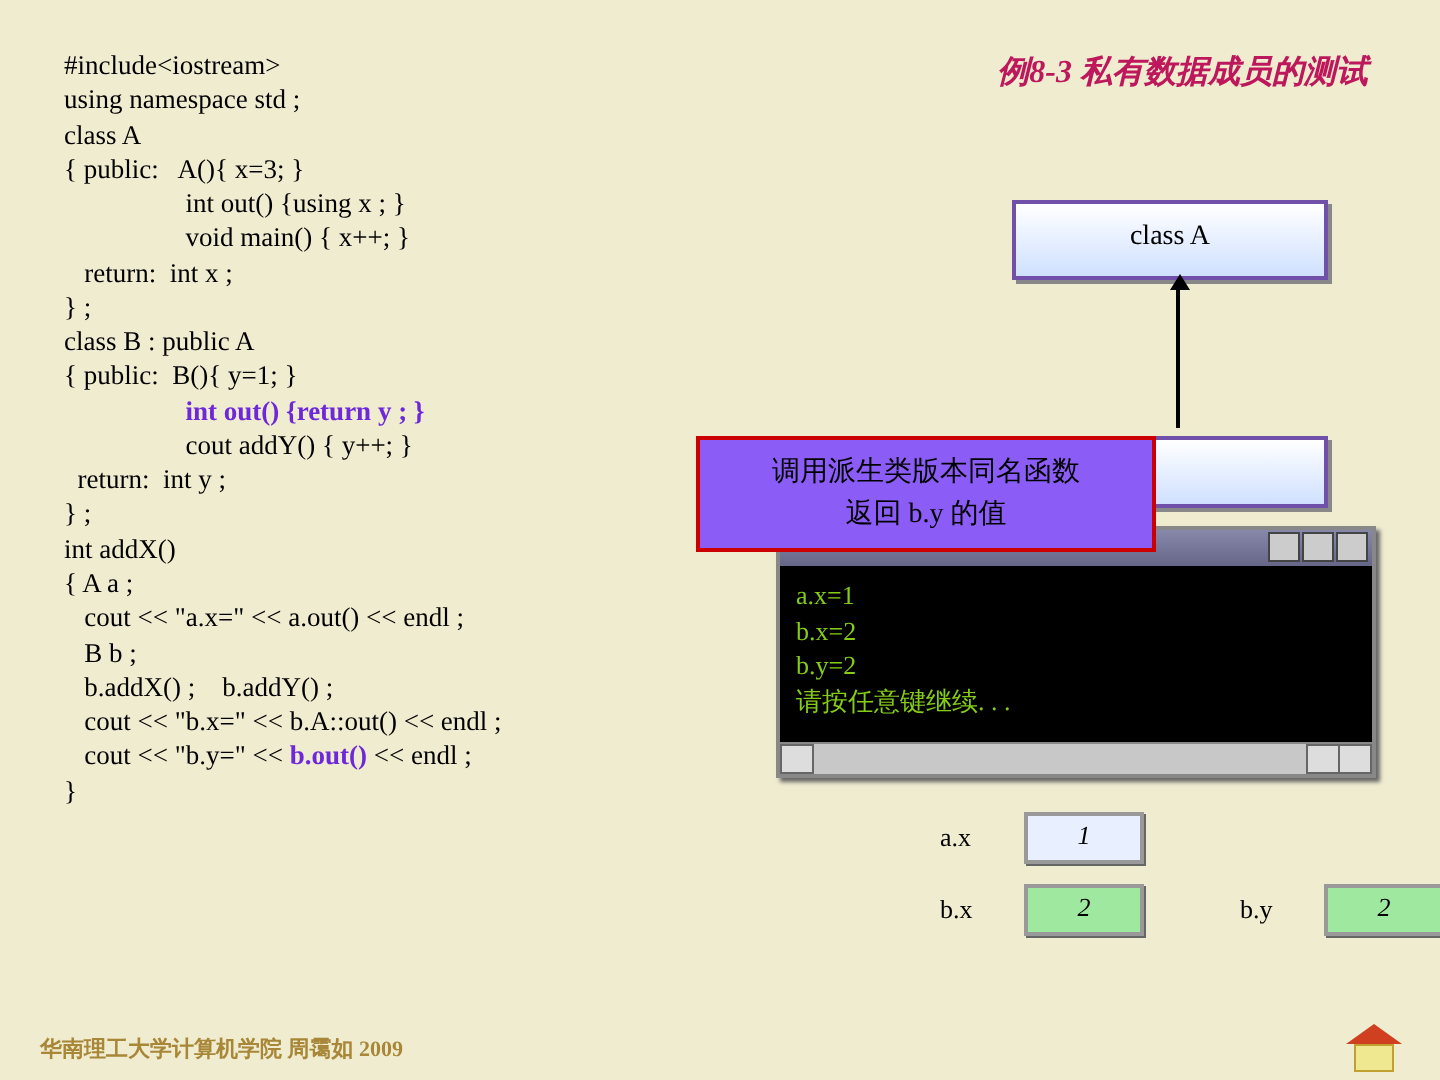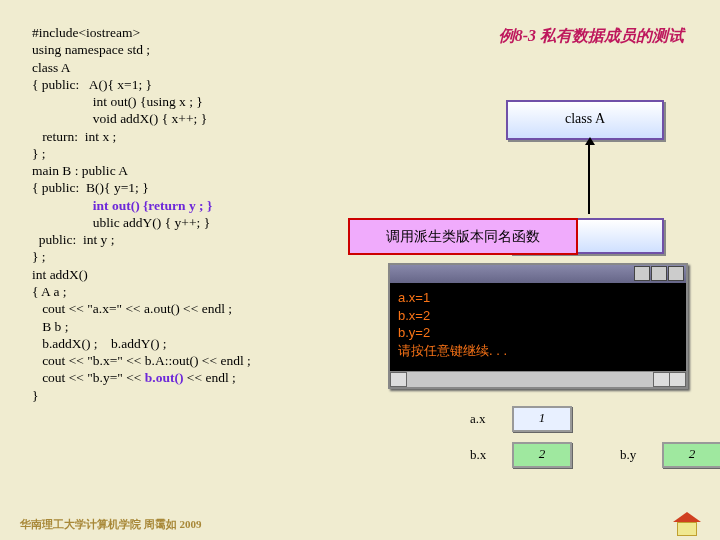--- a/index.html
+++ b/index.html
@@ -3,71 +3,72 @@
 <meta charset="utf-8">
 <style>
 body{margin:0;font-family:"Times New Roman",serif;background:#f0ecd0;width:720px;height:540px;position:relative;overflow:hidden}
 .code{position:absolute;left:32px;top:24px;font-size:13.5px;line-height:1.28;white-space:pre;color:#000}
 .blu{color:#6d28d9;font-weight:bold}
 .title{position:absolute;right:36px;top:26px;font-weight:bold;font-style:italic;color:#be185d;font-size:16px}
 .boxA{position:absolute;right:56px;top:100px;width:154px;height:36px;border:2px solid #7050a8;background:linear-gradient(#fff,#cfe0ff);text-align:center;line-height:34px;font-size:14px;box-shadow:2px 2px 0 #888}
 .boxB{position:absolute;right:56px;top:218px;width:154px;height:36px;border:2px solid #7050a8;background:linear-gradient(#fff,#cfe0ff);padding-right:12px;line-height:34px;font-size:14px;box-shadow:2px 2px 0 #888;box-sizing:border-box}
 .arrow{position:absolute;right:130px;top:140px;width:0;height:74px;border-left:2px solid #000}
 .arrow:before{content:"";position:absolute;top:-8px;left:-5px;border:5px solid transparent;border-bottom:8px solid #000}
-.callout{position:absolute;left:348px;top:218px;width:210px;padding:6px 8px;border:2px solid #c00;background:#f0abfc;font-size:14px;text-align:center;line-height:1.5;z-index:5}
+.callout{position:absolute;left:348px;top:218px;width:210px;padding:6px 8px;border:2px solid #c00;background:#8b5cf6;font-size:14px;text-align:center;line-height:1.5;z-index:5}
 .console{position:absolute;left:388px;top:263px;width:296px;border:2px solid #888;background:#c0c0c0;box-shadow:2px 2px 2px #666}
 .console .tb{height:18px;background:linear-gradient(#88a,#668);position:relative}
 .console .tb span{position:absolute;right:2px;top:1px;display:flex;gap:1px}
 .console .tb i{width:14px;height:13px;background:#ccc;border:1px solid #444;display:block}
-.console .scr{background:#000;color:#f97316;font-family:Liberation Sans, sans-serif;font-size:13px;padding:6px 8px 12px;white-space:pre;line-height:1.35}
+.console .scr{background:#000;color:#84cc16;font-family:Liberation Serif, serif;font-size:13px;padding:6px 8px 12px;white-space:pre;line-height:1.35}
 .console .sbar{height:15px;background:#c8c8c8;border-top:1px solid #888;position:relative}
 .console .sbar i{position:absolute;width:15px;height:13px;top:0;background:#ddd;border:1px solid #666}
 .vartab{position:absolute;left:470px;top:406px;font-size:13px}
 .vartab .row{display:flex;align-items:center;gap:14px;margin-bottom:10px}
 .vartab .lbl{width:28px}
 .cell{width:56px;height:22px;border:2px solid #999;background:#9fe89f;text-align:center;line-height:20px;box-shadow:1px 1px 0 #666;font-style:italic}
 .footer{position:absolute;left:20px;bottom:8px;font-size:11px;color:#a88838;font-weight:bold}
 .home{position:absolute;right:18px;bottom:14px;width:30px;height:28px}
 .home .roof{width:0;height:0;border:14px solid transparent;border-bottom:10px solid #d04020;margin:0 auto}
 .home .body{width:18px;height:12px;background:#f0e890;margin:0 auto;border:1px solid #c0a030}
 </style>
 </head>
 <body>
 
 <div class="code"><span>#include&lt;iostream&gt;</span>
 <span>using namespace std ;</span>
 <span>class A</span>
-<span>{ public:   A(){ x=1; }</span>
+<span>{ public:   A(){ x=3; }</span>
 <span>                  int out() {using x ; }</span>
-<span>                  void addX() { x++; }</span>
+<span>                  void main() { x++; }</span>
 <span>   return:  int x ;</span>
 <span>} ;</span>
-<span>main B : public A</span>
+<span>class B : public A</span>
 <span>{ public:  B(){ y=1; }</span>
 <span>                  </span><span class="blu">int out() {return y ; }</span>
-<span>                  ublic addY() { y++; }</span>
-<span>  public:  int y ;</span>
+<span>                  cout addY() { y++; }</span>
+<span>  return:  int y ;</span>
 <span>} ;</span>
 <span>int addX()</span>
 <span>{ A a ;</span>
 <span>   cout &lt;&lt; "a.x=" &lt;&lt; a.out() &lt;&lt; endl ;</span>
 <span>   B b ;</span>
 <span>   b.addX() ;    b.addY() ;</span>
 <span>   cout &lt;&lt; "b.x=" &lt;&lt; b.A::out() &lt;&lt; endl ;</span>
 <span>   cout &lt;&lt; "b.y=" &lt;&lt; </span><span class="blu">b.out()</span><span> &lt;&lt; endl ;</span>
 <span>}</span></div>
 
 <div class="title">例8-3  私有数据成员的测试</div>
 
 <div class="boxA">class  A</div>
 <div class="arrow"></div>
 <div class="boxB">ublic  A</div>
 
 <div class="callout">
   <div>调用派生类版本同名函数</div>
+  <div>返回 b.y 的值</div>
 </div>
 
 <div class="console">
   <div class="tb">
       <span>
         <i></i>
         <i></i>
         <i></i>
       </span>
     </div>

